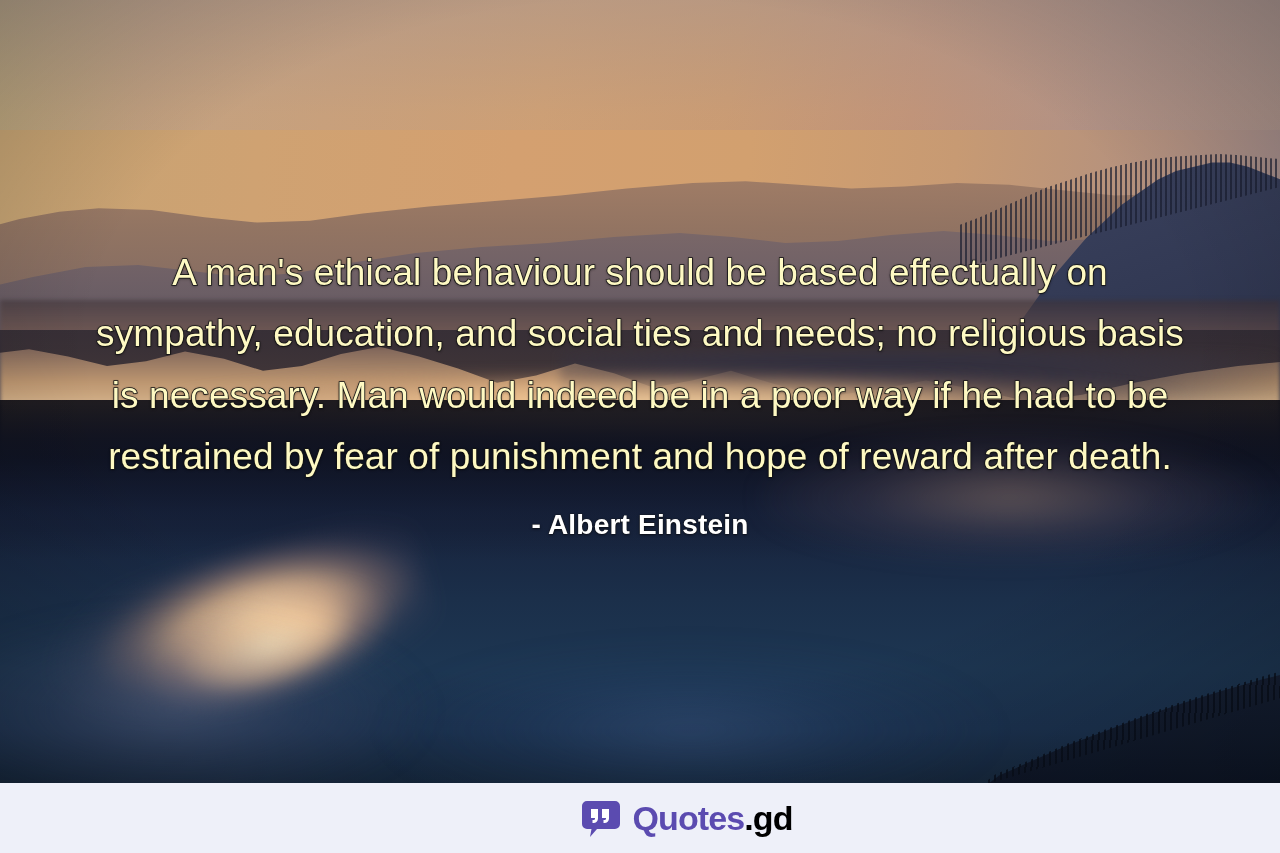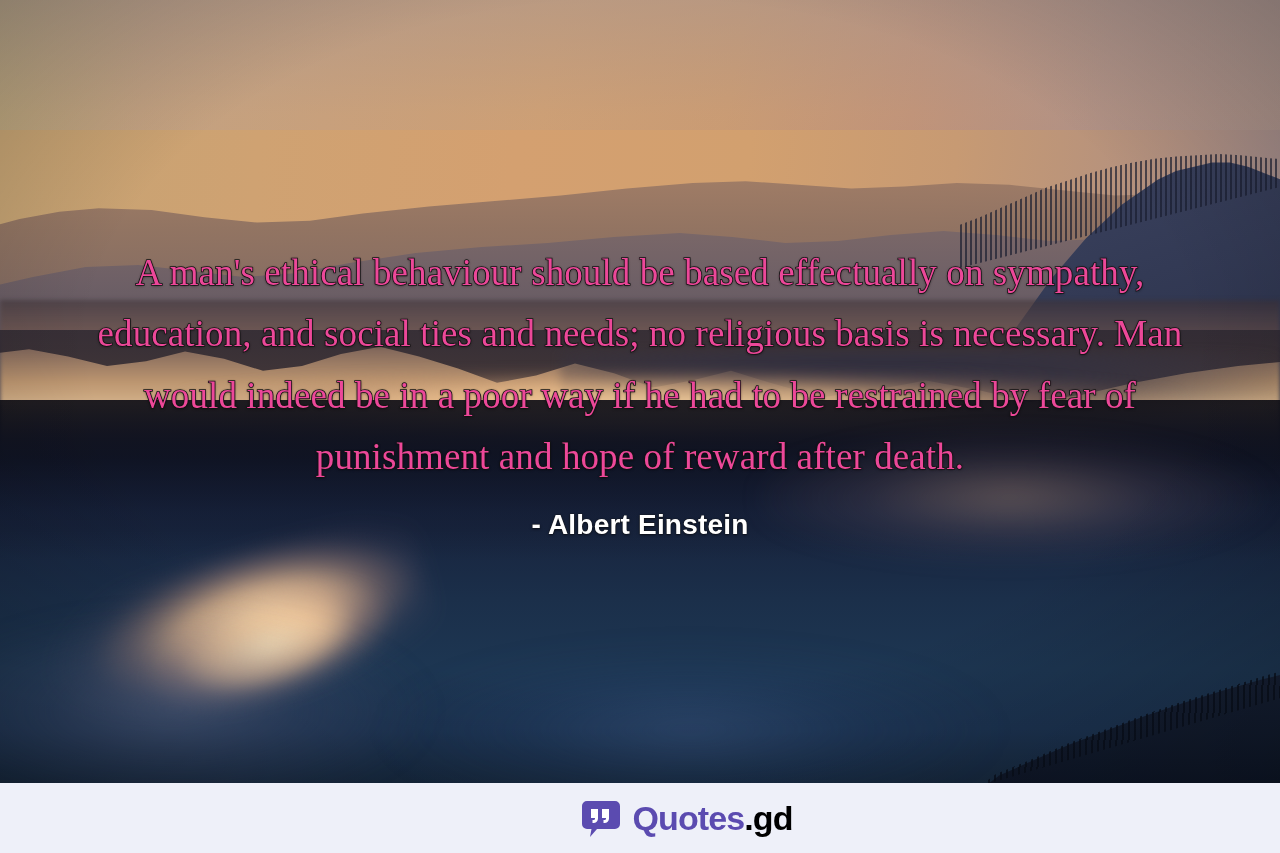--- a/index.html
+++ b/index.html
@@ -284,22 +284,22 @@
     flex-direction: column;
     justify-content: center;
     align-items: center;
     padding: 0 90px;
     box-sizing: border-box;
   }
 
   .quote-text {
     width: 100%;
     text-align: center;
-    color: #ec4899;
-    font-family: Liberation Serif, serif;
+    color: #fef9c3;
+    font-family: Liberation Sans, sans-serif;
     font-size: 37px;
     font-weight: normal;
     line-height: 1.66;
     letter-spacing: 0.1px;
     -webkit-text-stroke: 1.6px #1b1b1b;
     paint-order: stroke fill;
     text-shadow:
       0 0 2px rgba(0,0,0,0.55),
       0 1px 3px rgba(0,0,0,0.45);
     margin: 0;

